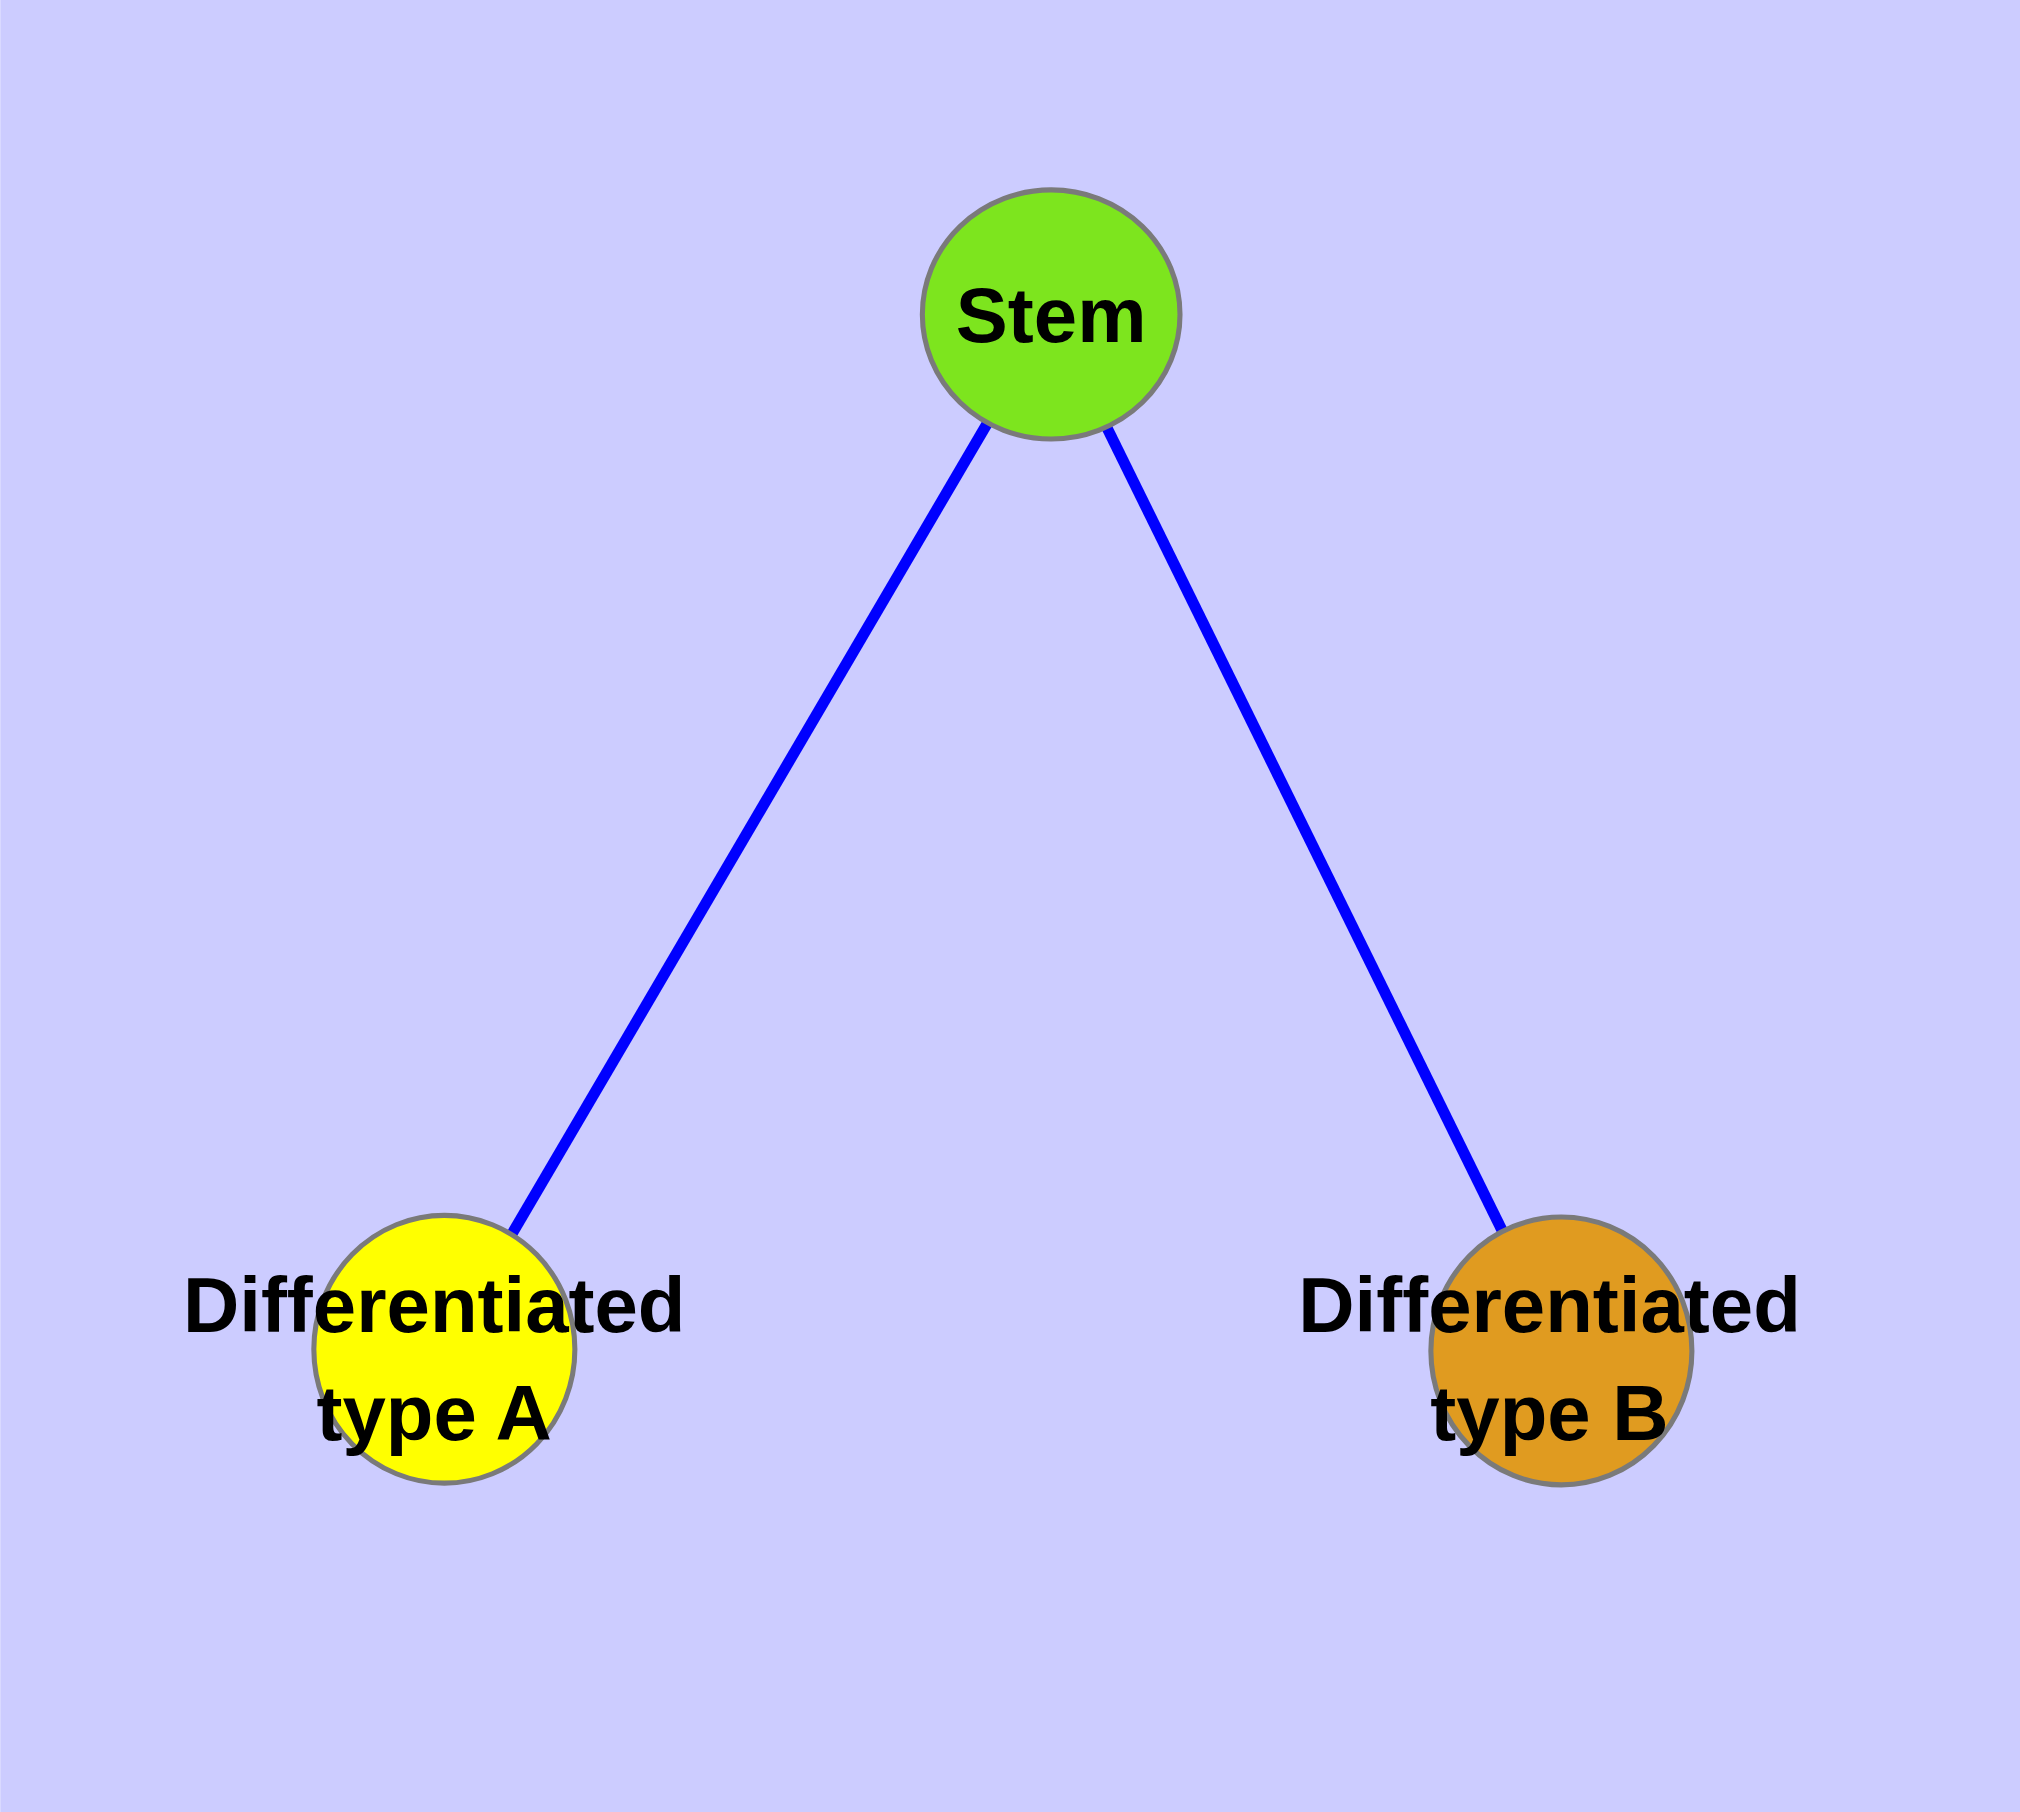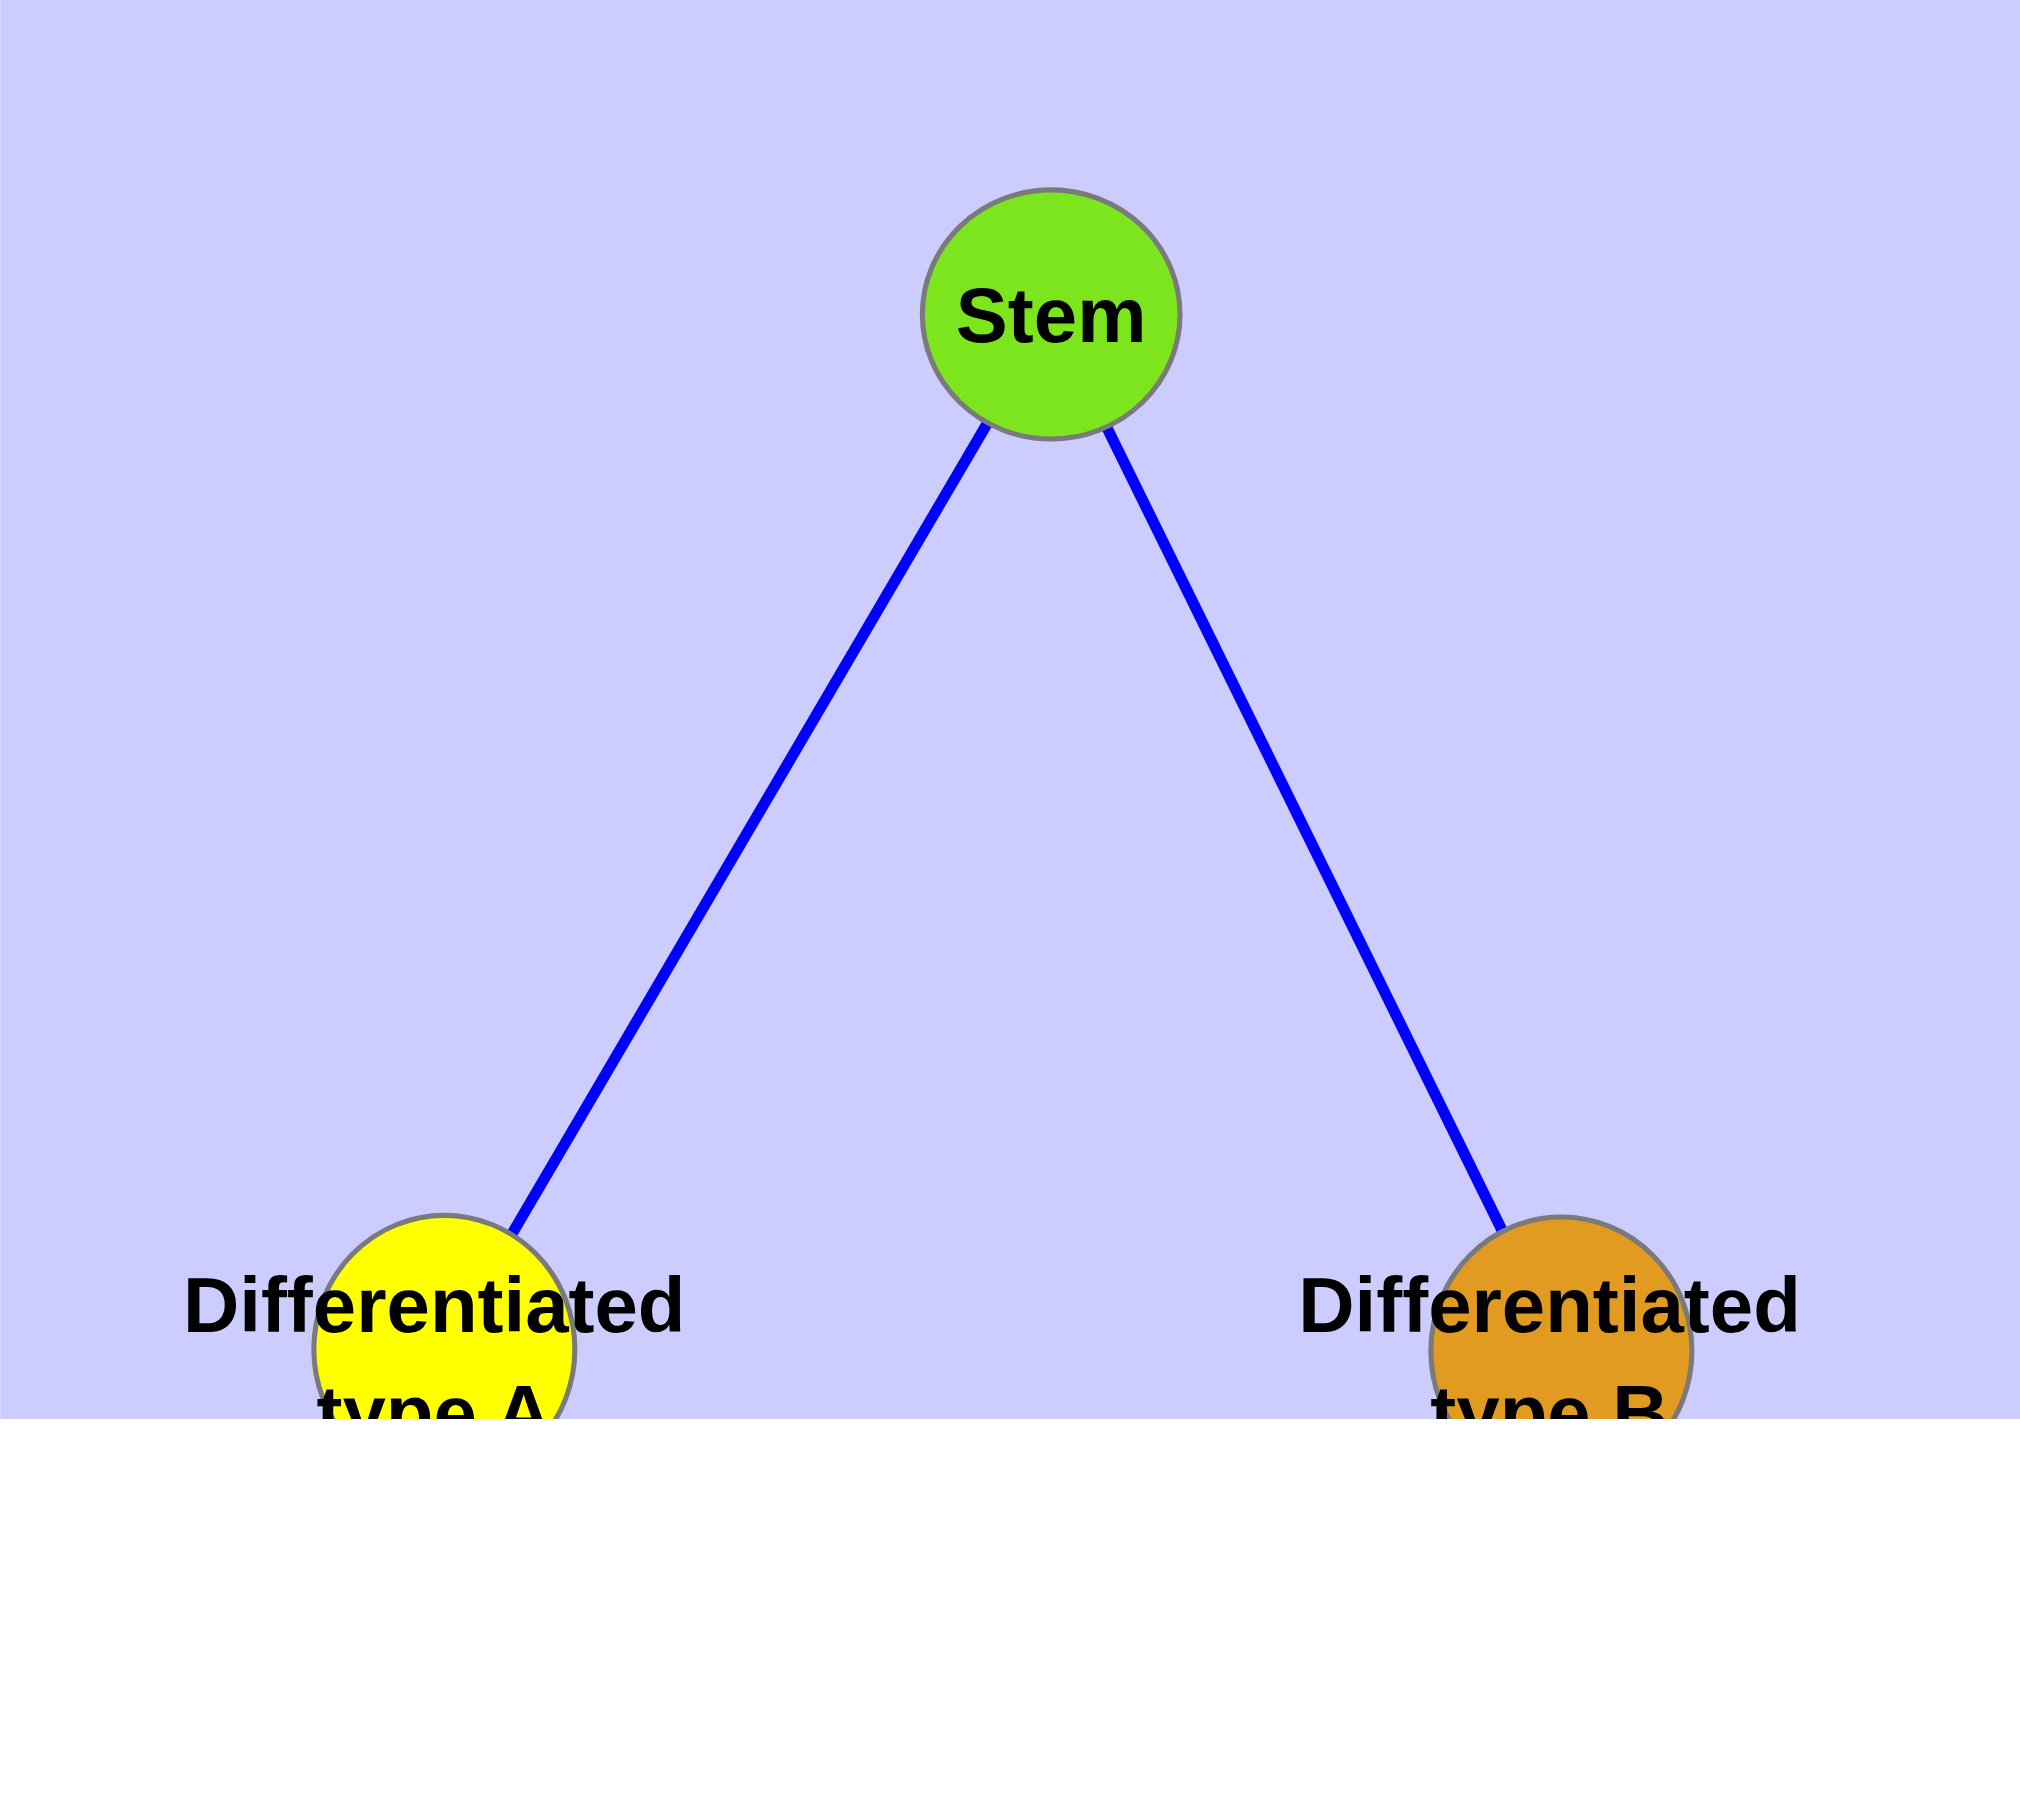--- a/index.html
+++ b/index.html
@@ -3,21 +3,21 @@
 <meta charset="utf-8">
 <style>
   html, body {
     margin: 0;
     padding: 0;
     background: #ffffff;
   }
   .canvas {
     position: relative;
     width: 2021px;
-    height: 1419px;
+    height: 1812px;
     overflow: hidden;
     font-family: "Liberation Sans", sans-serif;
   }
   .canvas svg {
     position: absolute;
     left: 0;
     top: 0;
     display: block;
   }
   .graph-edge {

